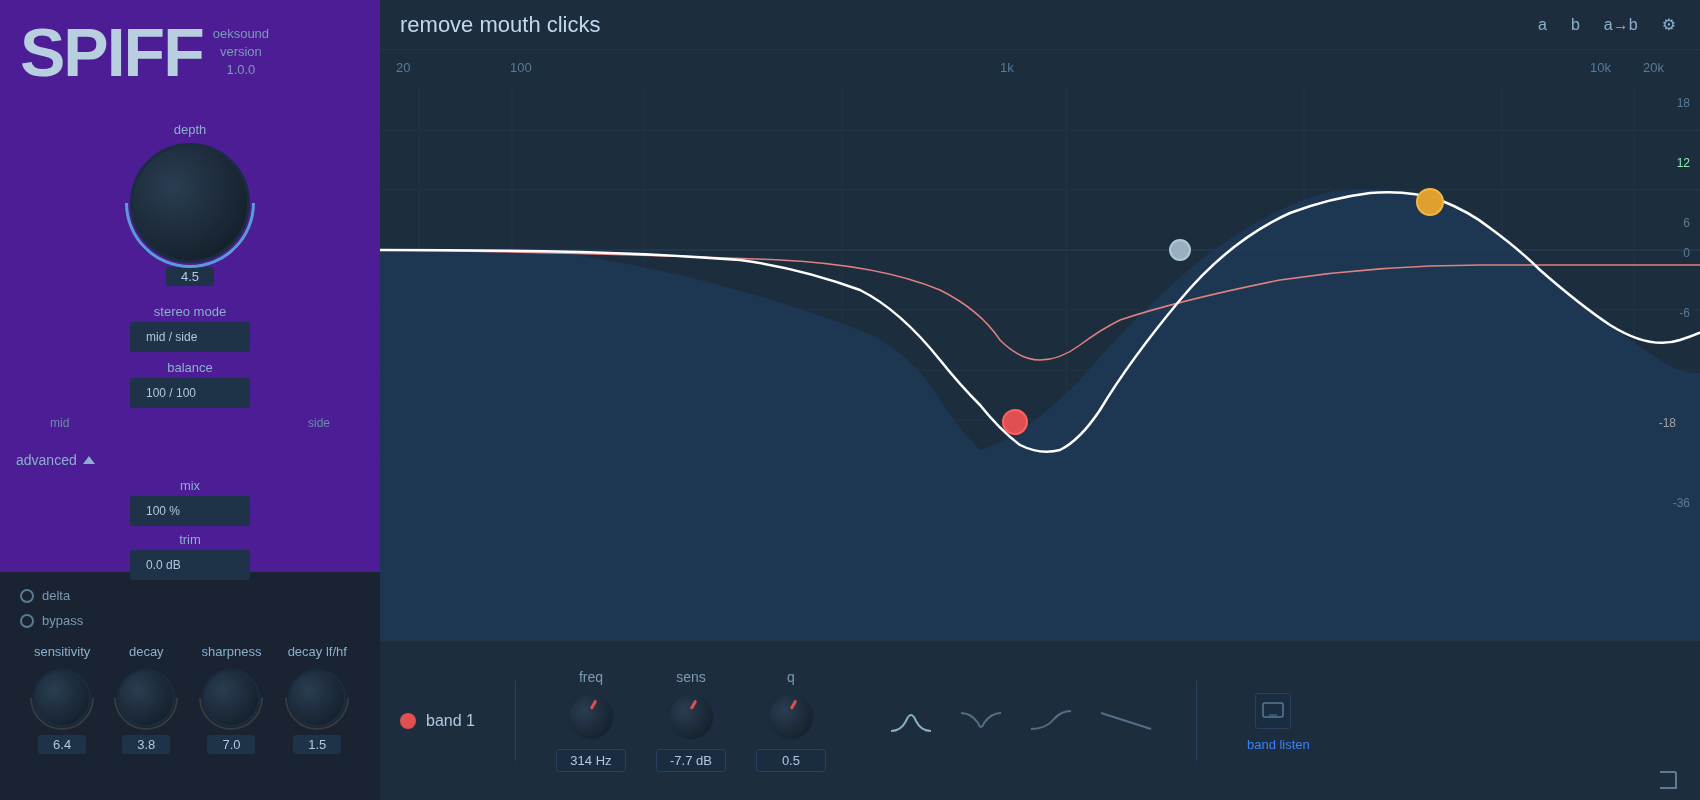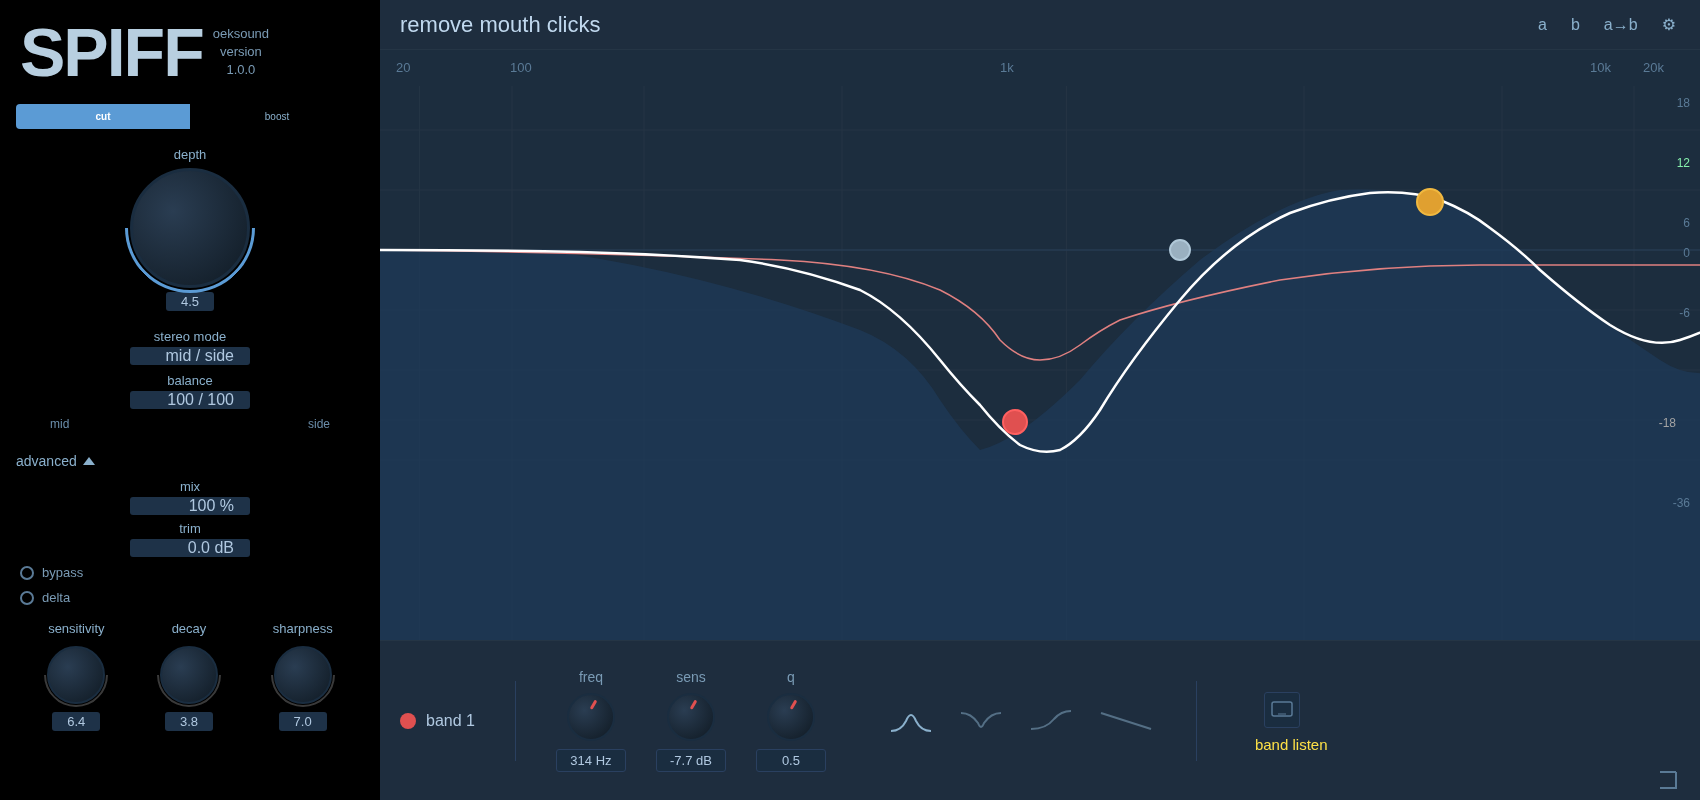--- a/index.html
+++ b/index.html
@@ -8,22 +8,22 @@
       height: 800px;
       background: #1a2332;
       font-family: 'Arial', sans-serif;
       overflow: hidden;
       display: flex;
     }
 
     
     .left-panel {
       width: 380px;
-      height: 800px;
-      background: #000000;
+      height: 572px;
+      background: #4c1d95;
       display: flex;
       flex-direction: column;
       flex-shrink: 0;
     }
 
     .logo-area {
       display: flex;
       align-items: center;
       padding: 18px 20px 10px 20px;
       gap: 10px;
@@ -168,25 +168,25 @@
     }
 
     .control-label {
       color: #8ab0cc;
       font-size: 13px;
     }
 
     .control-value-box {
       background: #1e3248;
       border-radius: 3px;
-      padding: 0 16px;
+      padding: 8px 16px;
       color: #b0c8e0;
-      font-size: 16px;
+      font-size: 12px;
       min-width: 120px;
-      text-align: right;
+      text-align: left;
     }
 
     .mid-side-row {
       display: flex;
       justify-content: space-between;
       padding: 0 30px;
       color: #6a8daa;
       font-size: 12px;
     }
 
@@ -370,23 +370,23 @@
     .filter-shape-svg {
       opacity: 0.5;
       cursor: pointer;
     }
 
     .filter-shape-svg.active {
       opacity: 1;
     }
 
     .band-listen {
-      color: #fde047;
-      font-size: 15px;
-      margin-left: 18px;
+      color: #3b82f6;
+      font-size: 13px;
+      margin-left: 10px;
     }
 
     .mini-display-icon {
       width: 36px;
       height: 36px;
       background: #1a2d40;
       border: 1px solid #2a4060;
       border-radius: 3px;
       display: flex;
       align-items: center;
@@ -450,43 +450,48 @@
     <div class="control-row">
       <span class="control-label">mix</span>
       <div class="control-value-box">100 %</div>
     </div>
     <div class="control-row">
       <span class="control-label">trim</span>
       <div class="control-value-box">0.0 dB</div>
     </div>
     <div class="radio-row">
       <div class="radio-circle"></div>
-      <span>bypass</span>
+      <span>delta</span>
     </div>
     <div class="radio-row">
       <div class="radio-circle"></div>
-      <span>delta</span>
+      <span>bypass</span>
     </div>
   </div>
 
   <div class="knobs-row">
     <div class="knob-group">
       <span class="section-label">sensitivity</span>
       <div class="knob-small"></div>
       <div class="knob-value">6.4</div>
     </div>
     <div class="knob-group">
       <span class="section-label">decay</span>
       <div class="knob-small"></div>
       <div class="knob-value">3.8</div>
     </div>
     <div class="knob-group">
       <span class="section-label">sharpness</span>
       <div class="knob-small"></div>
       <div class="knob-value">7.0</div>
+    </div>
+    <div class="knob-group">
+      <span class="section-label">decay lf/hf</span>
+      <div class="knob-small"></div>
+      <div class="knob-value">1.5</div>
     </div>
   </div>
 </div>
 
 <div class="main-area">
 
   <div class="top-bar">
     <span class="preset-name">remove mouth clicks</span>
     <div class="top-bar-right">
       <span class="top-btn">a</span>

